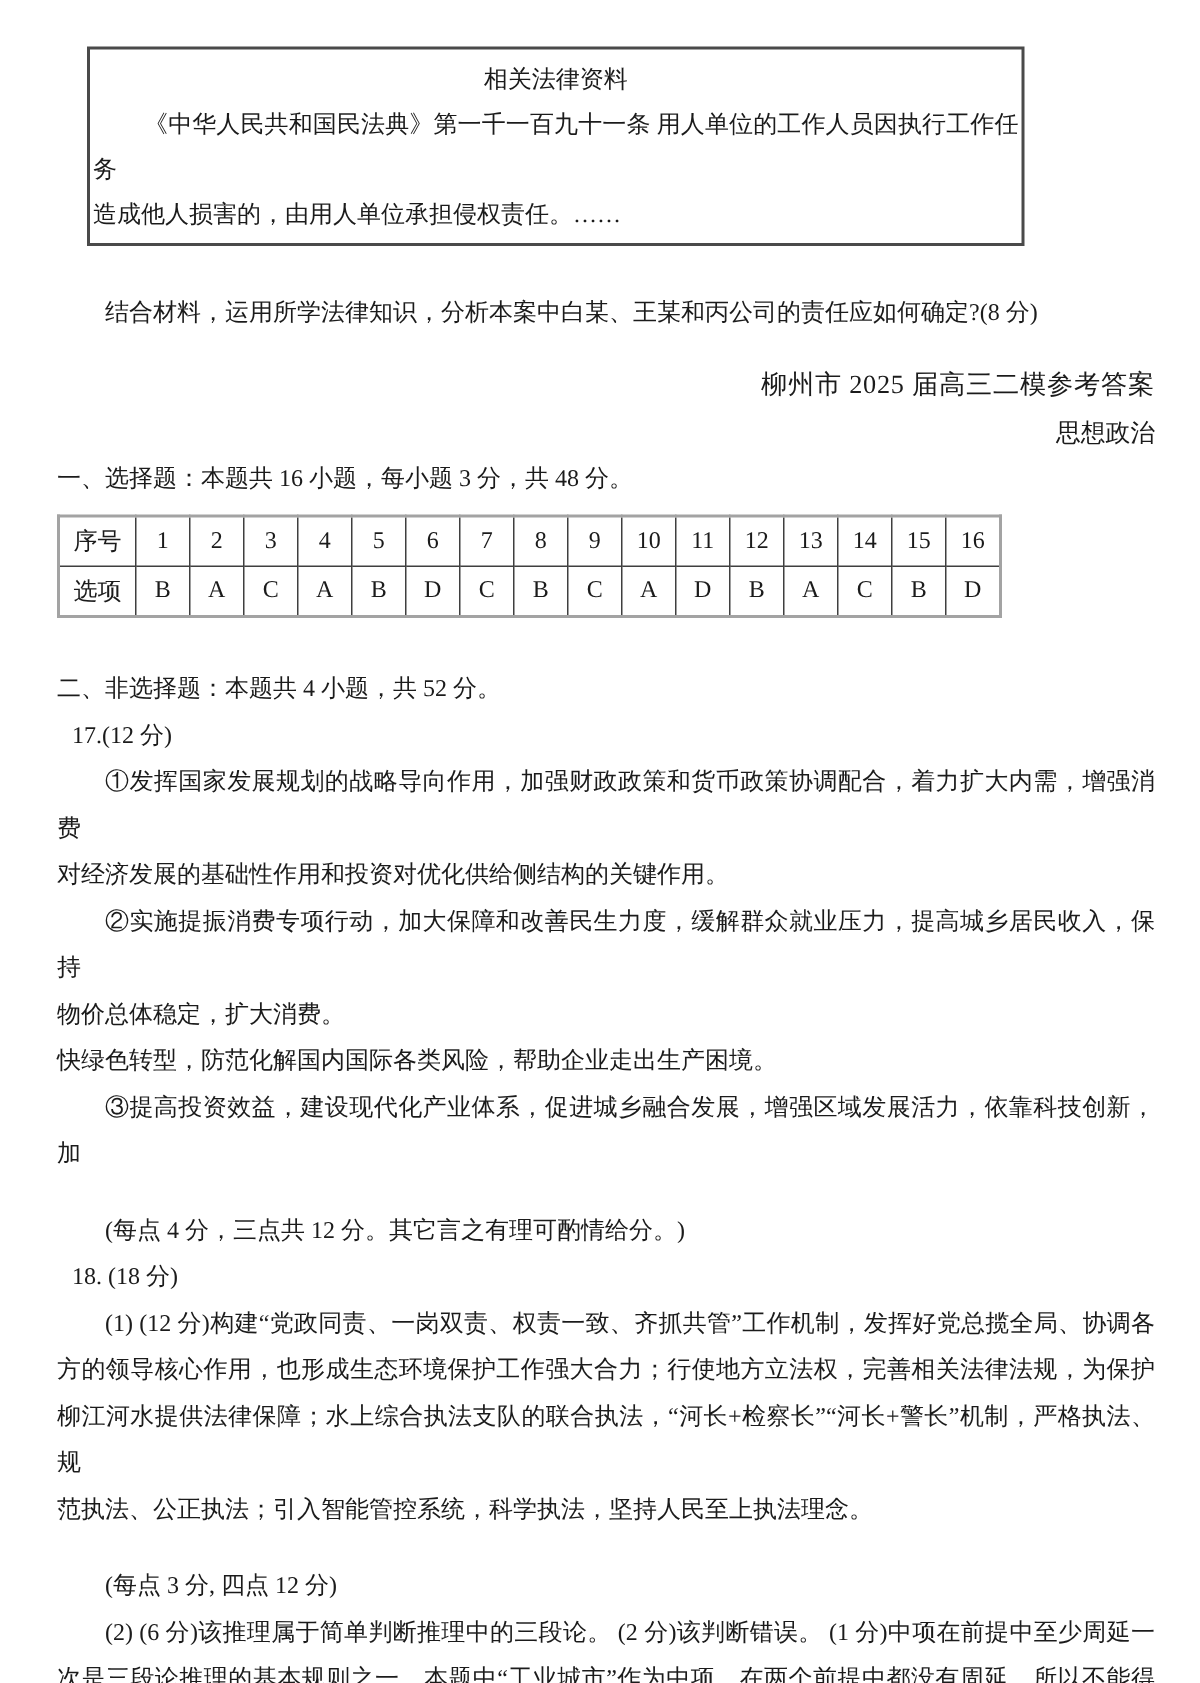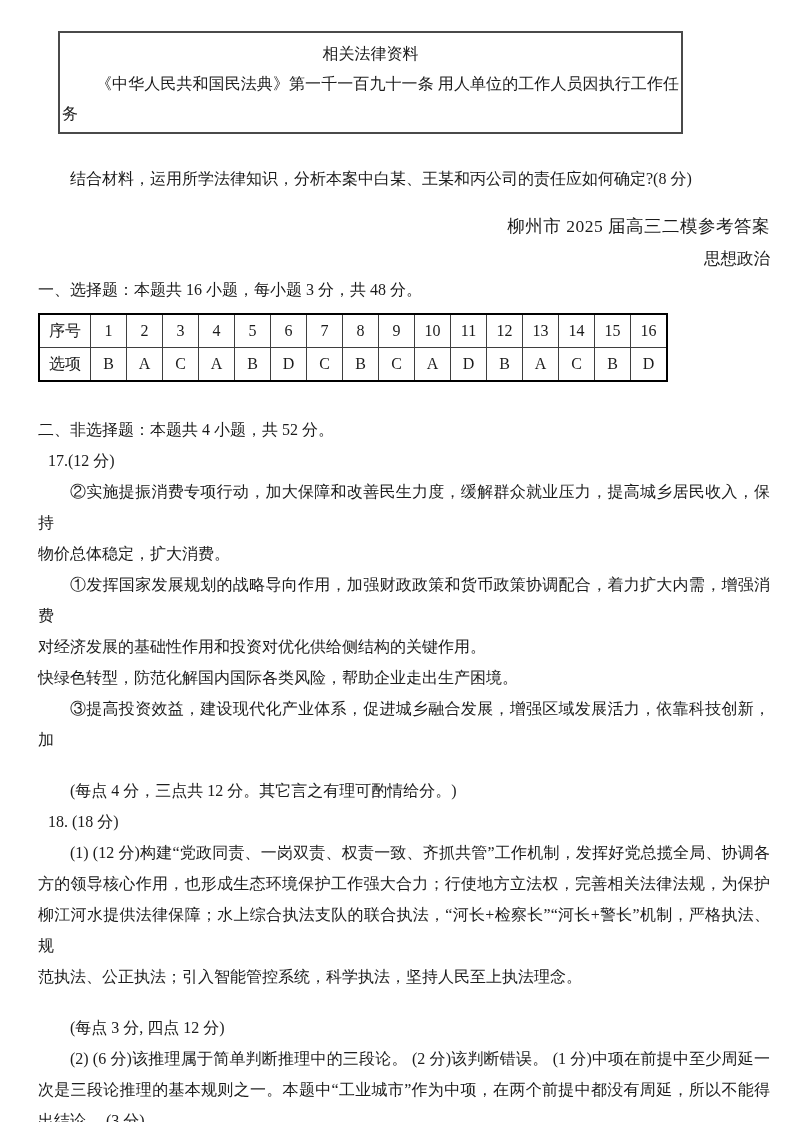--- a/index.html
+++ b/index.html
@@ -42,21 +42,21 @@
   }
   .subject {
     line-height: 32px;
     text-align: right;
     font-size: 16.5px;
   }
   .h1 { line-height: 30px; }
   .answer-table {
     border-collapse: collapse;
     margin-top: 8px;
-    border: 2px solid #000000;
+    border: 2px solid #a3a3a3;
     table-layout: fixed;
     padding-left: 28px;
   }
   .answer-table td {
     border: 1px solid #3f3f3f;
     height: 32px;
     text-align: center;
     vertical-align: middle;
     font-size: 16px;
     padding: 0;
@@ -75,20 +75,21 @@
   .note { line-height: 31px; text-indent: 2em; margin-top: 20px; }
 </style>
 </head>
 <body>
 
 <div class="page">
 
   <div class="legal-box">
     <div class="box-title">相关法律资料</div>
     <div class="box-line-justify">《中华人民共和国民法典》第一千一百九十一条 用人单位的工作人员因执行工作任务</div>
+    <div>造成他人损害的，由用人单位承担侵权责任。……</div>
   </div>
 
   <div class="question">结合材料，运用所学法律知识，分析本案中白某、王某和丙公司的责任应如何确定?(8 分)</div>
 
   <div class="main-title">柳州市 2025 届高三二模参考答案</div>
   <div class="subject">思想政治</div>
 
   <div class="h1">一、选择题：本题共 16 小题，每小题 3 分，共 48 分。</div>
 
   <table class="answer-table">
@@ -131,26 +132,26 @@
           <td>B</td>
           <td>D</td>
         </tr>
   </tbody>
     </table>
 
   <div class="h2">二、非选择题：本题共 4 小题，共 52 分。</div>
 
   <div class="qnum">17.(12 分)</div>
   <div class="para">
+      <div class="jline first">①发挥国家发展规划的战略导向作用，加强财政政策和货币政策协调配合，着力扩大内需，增强消费</div>
+      <div class="jline last">对经济发展的基础性作用和投资对优化供给侧结构的关键作用。</div>
+    </div>
+  <div class="para">
       <div class="jline first">②实施提振消费专项行动，加大保障和改善民生力度，缓解群众就业压力，提高城乡居民收入，保持</div>
       <div class="jline last">物价总体稳定，扩大消费。</div>
-    </div>
-  <div class="para">
-      <div class="jline first">①发挥国家发展规划的战略导向作用，加强财政政策和货币政策协调配合，着力扩大内需，增强消费</div>
-      <div class="jline last">对经济发展的基础性作用和投资对优化供给侧结构的关键作用。</div>
     </div>
   <div class="para">
       <div class="jline last">快绿色转型，防范化解国内国际各类风险，帮助企业走出生产困境。</div>
       <div class="jline first">③提高投资效益，建设现代化产业体系，促进城乡融合发展，增强区域发展活力，依靠科技创新，加</div>
     </div>
   <div class="note">(每点 4 分，三点共 12 分。其它言之有理可酌情给分。)</div>
 
   <div class="qnum">18. (18 分)</div>
   <div class="para">
       <div class="jline first">(1) (12 分)构建“党政同责、一岗双责、权责一致、齐抓共管”工作机制，发挥好党总揽全局、协调各</div>

